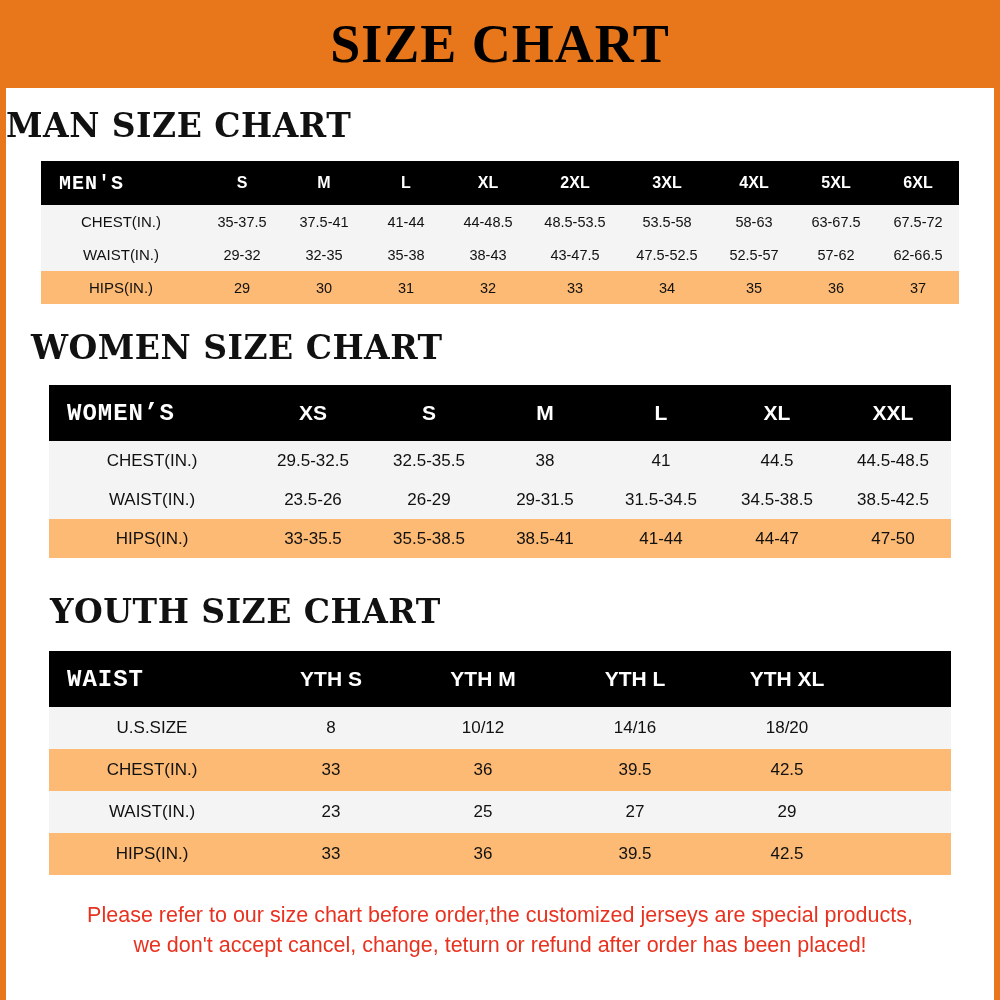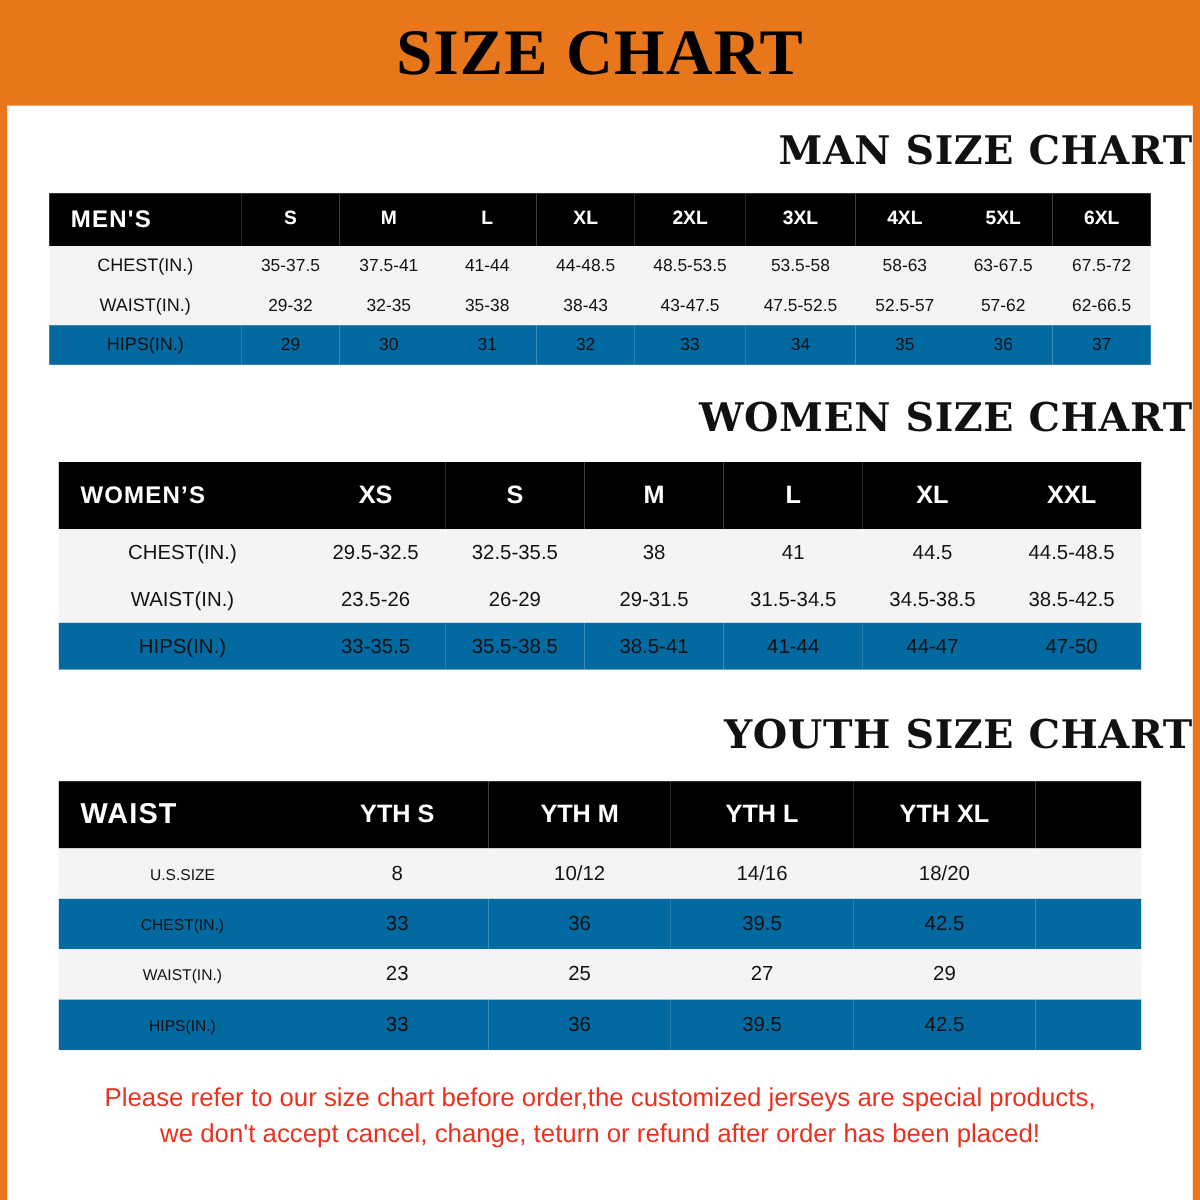--- a/index.html
+++ b/index.html
@@ -33,21 +33,21 @@
   }
   .banner-title {
     font-family: Liberation Serif, serif;
     font-weight: bold;
     font-size: 54px;
     letter-spacing: 1px;
     color: #000000;
     line-height: 1;
   }
   .section-title {
-    text-align: right;
+    text-align: left;
     font-family: "DejaVu Serif", serif;
     font-weight: bold;
     font-size: 33px;
     letter-spacing: 0.5px;
     color: #111111;
   }
   .man-title { margin-top: 18px; margin-bottom: 16px; }
   .women-title { margin-top: 24px; margin-bottom: 18px; padding-left: 25px; }
   .youth-title { margin-top: 34px; margin-bottom: 20px; padding-left: 44px; }
 
@@ -63,49 +63,50 @@
   thead th {
     background: #000000;
     color: #ffffff;
     font-weight: bold;
     text-align: center;
   }
   thead th.rowhead {
     text-align: left;
     padding-left: 18px;
     letter-spacing: 1px;
+    font-family: Liberation Mono, monospace;
   }
   tbody td {
     text-align: center;
     color: #111111;
   }
   tbody td.rowhead {
     text-align: center;
     font-weight: normal;
   }
   tr.light td { background: #f4f4f4; }
-  tr.dark td { background: #0369a1; text-align: center; }
+  tr.dark td { background: #fdba74; text-align: center; }
 
   
   .men-table thead th { height: 42px; font-size: 16px; }
   .men-table thead th.rowhead { font-size: 20px; }
   .men-table tbody td { height: 31px; font-size: 14.5px; }
   .men-table tbody td.rowhead { font-size: 15px; }
 
   
   .women-table thead th { height: 54px; font-size: 21px; }
-  .women-table thead th.rowhead { font-size: 20px; }
+  .women-table thead th.rowhead { font-size: 24px; }
   .women-table tbody td { height: 37px; font-size: 17px; }
   .women-table tbody td.rowhead { font-size: 17px; }
 
   
   .youth-table thead th { height: 54px; font-size: 21px; }
   .youth-table thead th.rowhead { font-size: 24px; }
   .youth-table tbody td { height: 40px; font-size: 17px; }
-  .youth-table tbody td.rowhead { font-size: 13px; margin-top: 24px; }
+  .youth-table tbody td.rowhead { font-size: 17px; margin-top: 24px; }
 
   .footer-note {
     margin-top: 26px;
     padding: 0 10px;
     text-align: center;
     color: #e8321f;
     font-size: 21.5px;
     line-height: 1.38;
   }
   .footer-note div { white-space: nowrap; }

